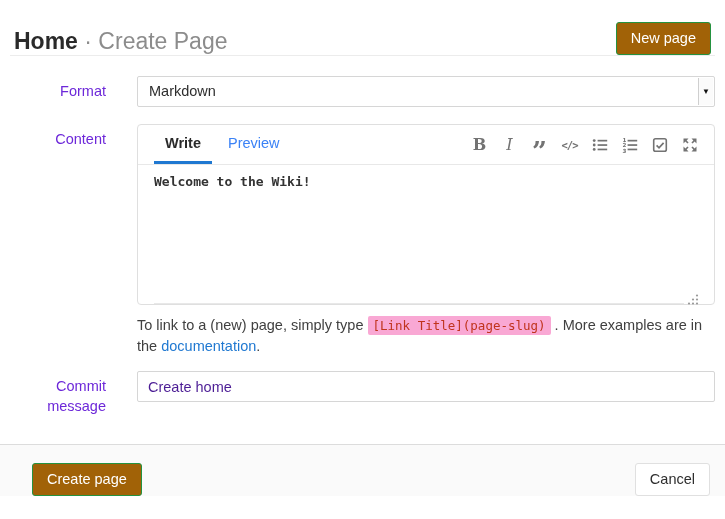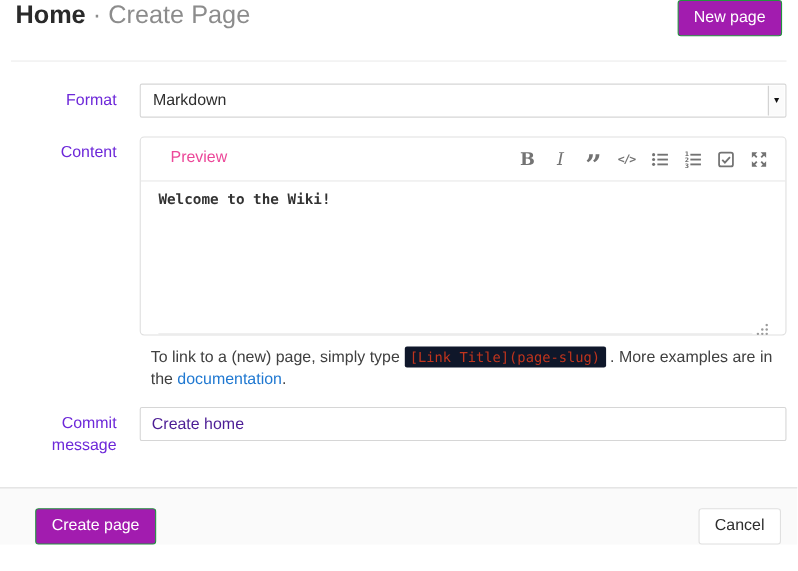--- a/index.html
+++ b/index.html
@@ -9,55 +9,55 @@
     color: #2e2e2e;
     background: #fff;
     font-size: 14.5px;
   }
   
   .page-header {
     margin: 0 10px;
     height: 56px;
     border-bottom: 1px solid #ececec;
     display: flex;
-    align-items: flex-start;
+    align-items: flex-end;
     justify-content: space-between;
     padding: 0 4px;
   }
   .page-title { font-size: 23px; font-weight: 400; color: #8c8c8c; }
   .page-title .title-primary { font-weight: 700; color: #2a2a2a; }
   .btn {
     display: inline-block;
     border-radius: 3px;
     font-size: 14.5px;
     line-height: 17px;
     padding: 7px 14px;
     border: 1px solid transparent;
     cursor: pointer;
     font-family: inherit;
     background: #fff;
   }
-  .btn-green { background: #a21caf; border-color: #249240; color: #fff; }
+  .btn-green { background: #a16207; border-color: #249240; color: #fff; }
   .btn-cancel { background: #fff; border-color: #e0e0e0; color: #2e2e2e; }
   
   .form-area { margin: 0 10px; }
   .form-row { display: flex; }
   .row-format { margin-top: 20px; }
   .row-content { margin-top: 17px; }
   .row-commit { margin-top: 15px; }
   .form-label {
     width: 117px;
     padding-right: 21px;
     text-align: right;
     color: #6d28d9;
     flex: none;
   }
   .label-middle { line-height: 31px; }
   .label-top { padding-top: 5px; line-height: 20px; }
-  .form-field { flex: 1; min-width: 0; }
+  .form-field { flex: 1; margin-left: 10px; min-width: 0; }
   
   .select-box {
     position: relative;
     height: 31px;
     border: 1px solid #d6d6d6;
     border-radius: 2px;
     background: #fff;
     line-height: 29px;
     padding-left: 11px;
     cursor: pointer;
@@ -80,21 +80,21 @@
     align-items: stretch;
     height: 40px;
     border-bottom: 1px solid #e8e8e8;
     padding: 0 16px;
   }
   .tab {
     line-height: 37px;
     padding: 0 11px;
     margin-right: 5px;
     cursor: pointer;
-    color: #ec4899;
+    color: #3b82f6;
     border-bottom: 3px solid transparent;
   }
   .tab.active { color: #2a2a2a; font-weight: 700; border-bottom-color: #1f78d1; }
   .editor-toolbar {
     margin-left: auto;
     display: flex;
     align-items: center;
     gap: 13px;
   }
   .tool-btn {
@@ -141,21 +141,21 @@
   
   .help-text {
     margin: 10px 0 0 127px;
     color: #404040;
     line-height: 20px;
   }
   .code-snippet {
     font-family: "DejaVu Sans Mono", "Liberation Mono", monospace;
     font-size: 12.5px;
     color: #c0341d;
-    background: #0f172a;
+    background: #f9a8d4;
     padding: 2px 5px;
     border-radius: 2px;
   }
   
   .text-input {
     width: 100%;
     height: 31px;
     border: 1px solid #d6d6d6;
     border-radius: 2px;
     padding: 0 10px;
@@ -198,20 +198,21 @@
       </div>
     </div>
   </div>
 
   <div class="form-row row-content">
     <div class="form-label label-top">Content</div>
     <div class="form-field">
       <div class="editor-box">
 
         <div class="editor-tabs">
+          <div class="tab active">Write</div>
           <div class="tab">Preview</div>
           <div class="editor-toolbar">
             <button class="tool-btn glyph-bold">B</button>
             <button class="tool-btn glyph-italic">I</button>
             <button class="tool-btn glyph-quote">”</button>
             <button class="tool-btn glyph-code">&lt;/&gt;</button>
             <button class="tool-btn">
               <svg width="16" height="16" viewBox="0 0 16 16" fill="#737373">
                 <circle cx="2.2" cy="3.6" r="1.4"></circle>
                   <circle cx="2.2" cy="8" r="1.4"></circle>

